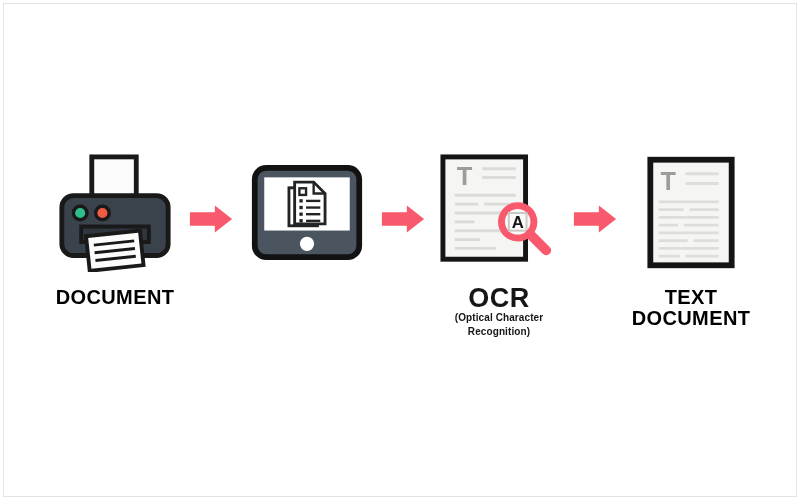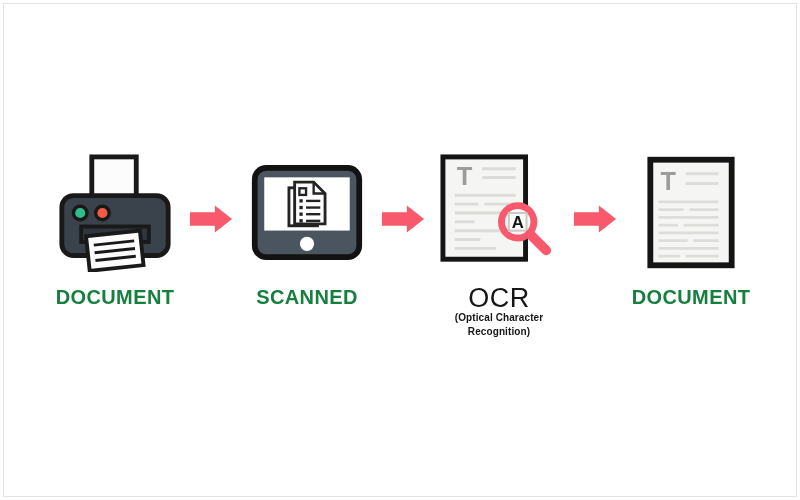--- a/index.html
+++ b/index.html
@@ -3,25 +3,25 @@
 <meta charset="utf-8">
 <style>
   * { margin: 0; padding: 0; box-sizing: border-box; }
   html, body { width: 800px; height: 500px; background: #ffffff; font-family: "Liberation Sans", sans-serif; }
   .canvas { position: relative; width: 800px; height: 500px; background: #ffffff; overflow: hidden; }
   .frame { position: absolute; inset: 3px; border: 1px solid #e3e3e3; pointer-events: none; }
   .flow { position: absolute; left: 42px; top: 150px; width: 723px; display: flex; align-items: flex-start; }
   .stage { width: 146px; display: flex; flex-direction: column; align-items: center; }
   .icon-box { height: 124px; width: 100%; display: flex; align-items: center; justify-content: center; }
   .arrow-box { width: 46px; margin-top: 53px; display: flex; justify-content: center; flex-shrink: 0; }
-  .stage-label { margin-top: 13px; text-align: center; color: #15803d; font-weight: bold;
+  .stage-label { margin-top: 13px; text-align: center; color: #000000; font-weight: bold;
                  font-size: 20px; line-height: 21px; letter-spacing: 0.4px; }
   .stage-label span { display: block; }
   .ocr-label { margin-top: 11px; text-align: center; color: #161616; }
-  .ocr-title { font-weight: normal; font-size: 27px; line-height: 26px; letter-spacing: 0.5px; }
+  .ocr-title { font-weight: bold; font-size: 27px; line-height: 26px; letter-spacing: 0.5px; }
   .ocr-sub { font-weight: bold; font-size: 10px; line-height: 13.5px; letter-spacing: 0.1px; }
   .ocr-sub span { display: block; }
   svg { display: block; }
   svg text { font-family: "Liberation Sans", sans-serif; }
 </style>
 </head>
 <body>
 
 <div class="canvas">
   <div class="frame"></div>
@@ -71,21 +71,20 @@
             <rect x="52" y="45" width="3.5" height="3.5" fill="#232323"></rect>
               <line x1="59" y1="46.8" x2="74" y2="46.8" stroke="#232323" stroke-width="2.5"></line>
             <rect x="52" y="52" width="3.5" height="3.5" fill="#232323"></rect>
               <line x1="59" y1="53.8" x2="74" y2="53.8" stroke="#232323" stroke-width="2.5"></line>
             <rect x="52" y="59" width="3.5" height="3.5" fill="#232323"></rect>
               <line x1="59" y1="60.8" x2="74" y2="60.8" stroke="#232323" stroke-width="2.5"></line>
           </g>
         </svg>
       </div>
       <div class="stage-label">
-        <span>SCANNED</span>
       </div>
     </div>
 
     <div class="arrow-box">
       <svg width="46" height="32" viewBox="0 0 48 32">
         <path d="M2 9 H28 V2 L46 16 L28 30 V23 H2 Z" fill="#F9596C"></path>
       </svg>
     </div>
 
     <div class="stage">
@@ -140,18 +139,19 @@
             <path d="M14 64 h62"></path>
             <path d="M14 72 h20 M40 72 h36"></path>
             <path d="M14 80 h62"></path>
             <path d="M14 88 h30 M50 88 h26"></path>
             <path d="M14 96 h62"></path>
             <path d="M14 104 h22 M42 104 h34"></path>
           </g>
         </svg>
       </div>
       <div class="stage-label">
+        <span>TEXT</span>
         <span>DOCUMENT</span>
       </div>
     </div>
 
   </div>
 </div>
 
 </body></html>

